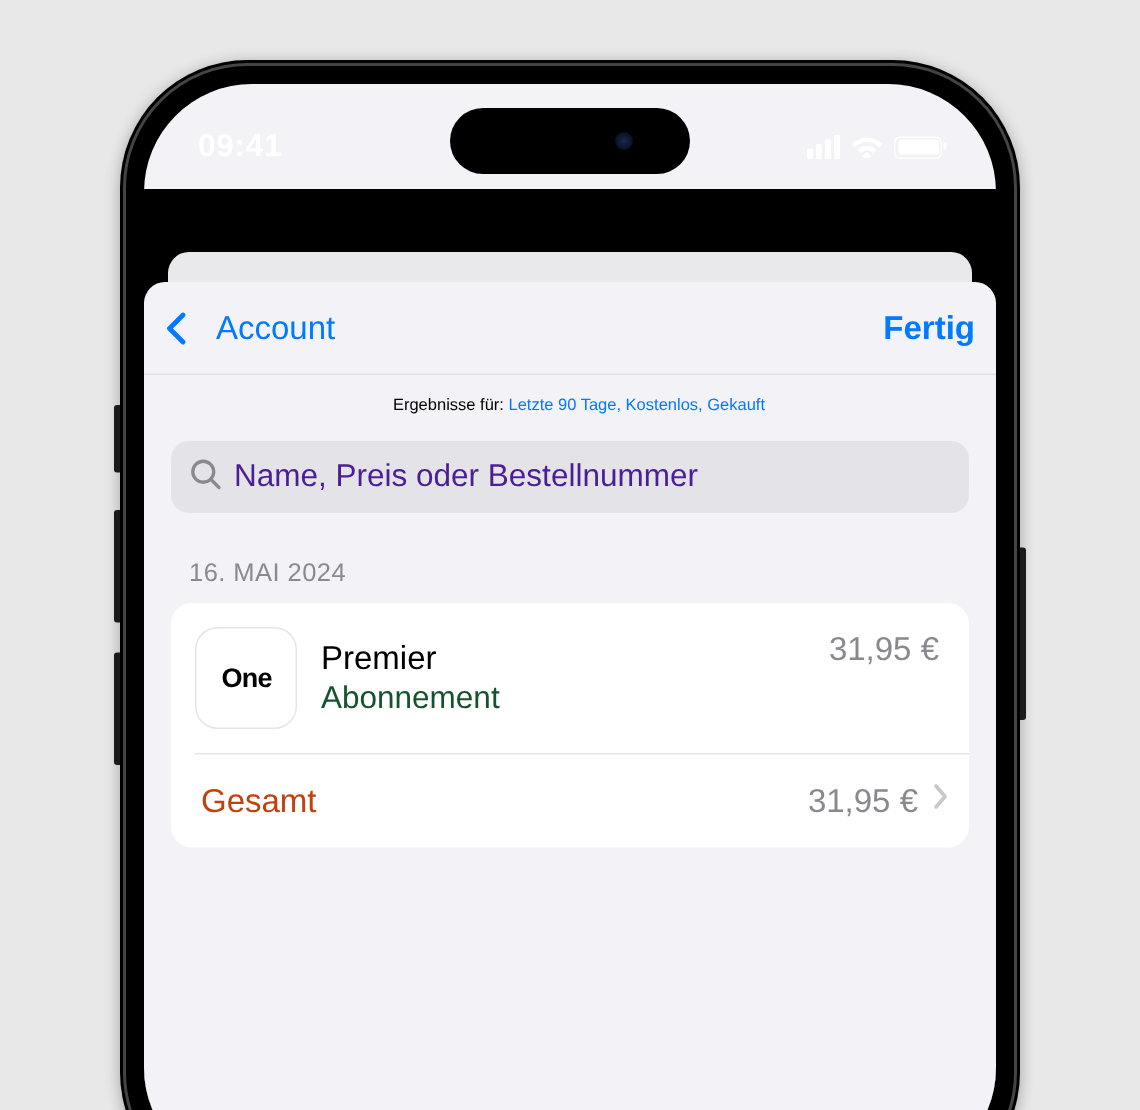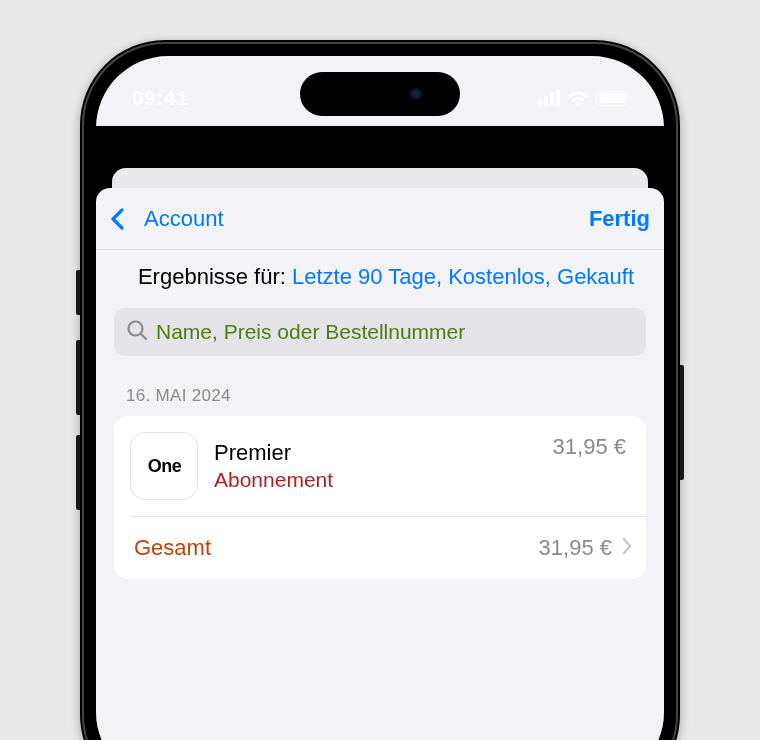--- a/index.html
+++ b/index.html
@@ -221,21 +221,21 @@
     }
     .nav-done {
       color: #007aff;
       font-size: 22px;
       font-weight: 600;
       cursor: pointer;
     }
     .filter-row {
       text-align: center;
       padding: 14px 18px 18px;
-      font-size: 22px;
+      font-size: 11px;
       color: #000;
       margin-left: 12px;
     }
     .filter-link {
       color: #007aff;
       cursor: pointer;
     }
     .search-bar {
       margin: 0 18px;
       background: #e3e3e8;
@@ -244,21 +244,21 @@
       display: flex;
       align-items: center;
       padding: 0 12px;
       gap: 8px;
     }
     .search-icon {
       color: #8a8a8e;
       flex-shrink: 0;
     }
     .search-placeholder {
-      color: #4d7c0f;
+      color: #4c1d95;
       font-size: 21px;
     }
     .date-header {
       padding: 30px 30px 10px;
       color: #8a8a8e;
       font-size: 17px;
       text-transform: uppercase;
       letter-spacing: 0.3px;
     }
     .purchase-card {
@@ -300,21 +300,21 @@
     .item-details {
       flex-grow: 1;
     }
     .item-name {
       font-size: 22px;
       color: #000;
       line-height: 1.25;
     }
     .item-type {
       font-size: 21px;
-      color: #b91c1c;
+      color: #14532d;
       line-height: 1.25;
     }
     .item-price {
       font-size: 22px;
       color: #8a8a8e;
       align-self: flex-start;
       margin-top: 2px;
     }
     .divider {
       height: 0.5px;

